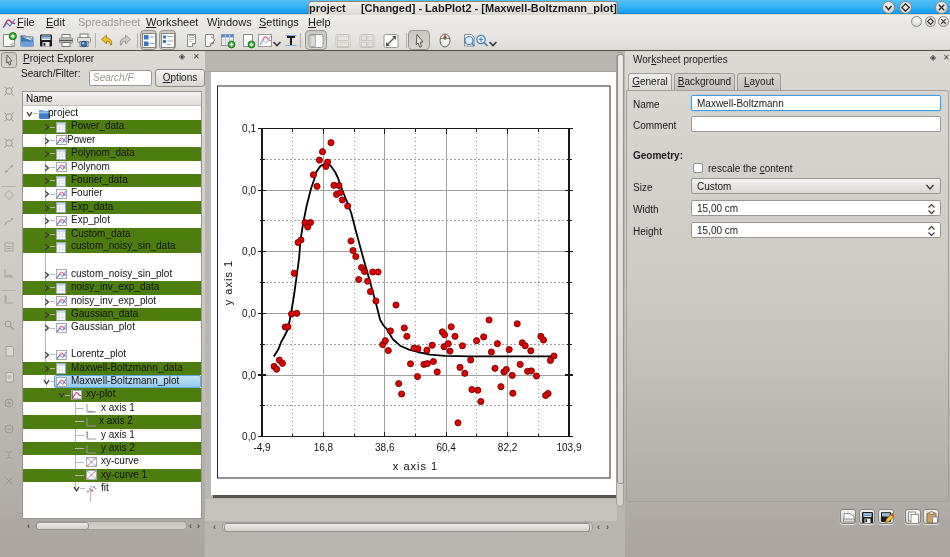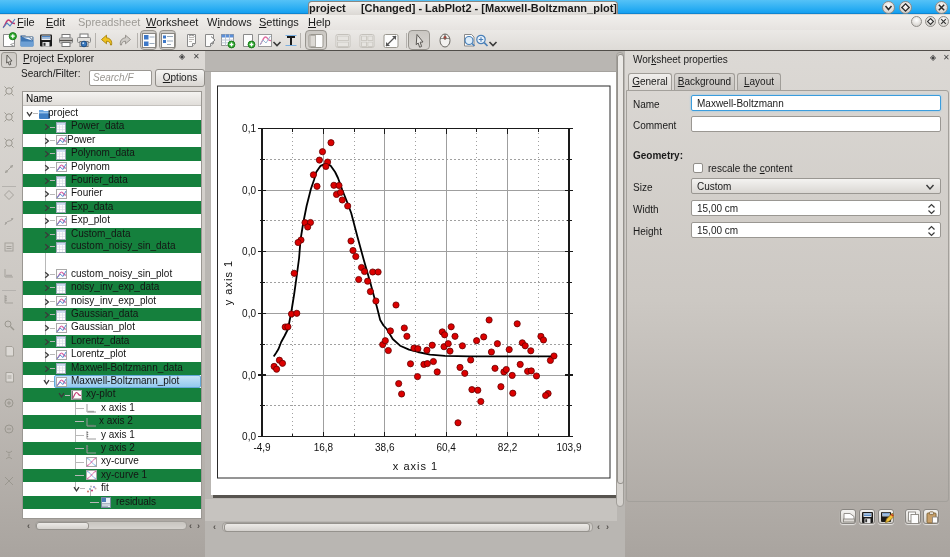--- a/index.html
+++ b/index.html
@@ -21,21 +21,21 @@
 #lstrip{left:0;top:51px;width:19px;height:506px}
 
 #pedock{left:19px;top:51px;width:186px;height:482px}
 .docktitle{font-size:10px;color:#1a1a1a}
 #pesearch{position:absolute;left:2px;top:17px;width:182px;height:22px;font-size:10px;color:#1a1a1a}
 #pesearchbox{position:absolute;left:68px;top:2px;width:63px;height:16px;background:#fff;border:1px solid #9a9792;border-radius:2px;color:#9a9792;font-style:italic;font-size:10px;padding:1px 3px}
 #peoptions{position:absolute;left:134px;top:1px;width:50px;height:18px;background:linear-gradient(#f6f5f3,#d9d6d2);border:1px solid #918e89;border-radius:3px;font-size:10px;text-align:center;line-height:16px}
 #petree{position:absolute;left:3px;top:40px;width:180px;height:428px;background:#fff;border:1px solid #9a9792}
 #pehdr{position:absolute;left:0;top:0;width:178px;height:14px;background:linear-gradient(#f4f3f1,#e1deda);border-bottom:1px solid #c5c2be;font-size:10px;padding-left:3px;line-height:14px}
 .trow{position:absolute;left:0;width:178px;height:13.4px;font-size:10px;line-height:12.6px;white-space:nowrap;color:#141414}
-.talt{background:#15803d}
+.talt{background:#4d7c0f}
 .tsel{background:linear-gradient(#c4e2f6,#93c9ee);border:1px solid #62a8d8;border-radius:2px}
 .ticon{position:absolute;top:1.5px}
 .tlabel{position:absolute;top:0}
 #pescroll{position:absolute;left:3px;top:470px;width:180px;height:10px}
 
 #mdi{left:205px;top:51px;width:420px;height:506px;background:#b9b6b2}
 #mdiband{position:absolute;left:0;top:1px;width:412px;height:20px;background:#b9b6b2;border-bottom:1px solid #a5a29e}
 #page{position:absolute;left:6px;top:21px;width:411px;height:423px;background:#fff}
 #pageshadow{position:absolute;left:8px;top:444px;width:411px;height:3px;background:#57544f}
 .scrollgroove{background:linear-gradient(#c8c5c0,#d6d3cf);border:1px solid #a19e99;border-radius:4px}
@@ -511,32 +511,20 @@
               <path d="M1.2 1.2 L4.4 4 L1.2 6.8" fill="none" stroke="#3a3a3a" stroke-width="1.3"></path>
             </svg>
             <div style="position:absolute;left:27px;top:6.2px;width:5px;height:1px;background:#b8b8b8"></div>
             <span class="ticon" style="left:33px"><svg width="10" height="11" viewBox="0 0 10 11">
                 <rect x="0.5" y="0.5" width="9" height="10" fill="#fdfdfd" stroke="#9aa7b5"></rect>
                 <rect x="1" y="1" width="8" height="2" fill="#c9daf0"></rect>
                 <path d="M3.5 1v9M6.5 1v9M1 5h8M1 7.5h8" stroke="#d6dde6" stroke-width="0.7" fill="none"></path>
               </svg></span>
             <span class="tlabel" style="left:48px">Gaussian_data</span>
           </div>
-<div class="trow talt" style="top:227.8px">
-            <svg style="position:absolute;left:21px;top:3px" width="6" height="8" viewBox="0 0 6 8">
-              <path d="M1.2 1.2 L4.4 4 L1.2 6.8" fill="none" stroke="#3a3a3a" stroke-width="1.3"></path>
-            </svg>
-            <div style="position:absolute;left:27px;top:6.2px;width:5px;height:1px;background:#b8b8b8"></div>
-            <span class="ticon" style="left:33px"><svg width="10" height="11" viewBox="0 0 10 11">
-                <rect x="0.5" y="0.5" width="9" height="10" fill="#fdfdfd" stroke="#9aa7b5"></rect>
-                <rect x="1" y="1" width="8" height="2" fill="#c9daf0"></rect>
-                <path d="M3.5 1v9M6.5 1v9M1 5h8M1 7.5h8" stroke="#d6dde6" stroke-width="0.7" fill="none"></path>
-              </svg></span>
-            <span class="tlabel" style="left:48px">Lorentz_data</span>
-          </div>
 <div class="trow" style="top:241.2px">
             <svg style="position:absolute;left:21px;top:3px" width="6" height="8" viewBox="0 0 6 8">
               <path d="M1.2 1.2 L4.4 4 L1.2 6.8" fill="none" stroke="#3a3a3a" stroke-width="1.3"></path>
             </svg>
             <div style="position:absolute;left:27px;top:6.2px;width:5px;height:1px;background:#b8b8b8"></div>
             <span class="ticon" style="left:33px"><svg width="11" height="10" viewBox="0 0 11 10">
                 <rect x="0.5" y="0.5" width="10" height="9" fill="#fdfdfd" stroke="#a8a8a8"></rect>
                 <path d="M1 8 C3 8 3.5 3 5.5 3 C7.5 3 7 6.5 10 6" fill="none" stroke="#d85a9e" stroke-width="1.2"></path>
                 <path d="M1 9 L4 5 L7 7.5 L10 2" fill="none" stroke="#5b8fd0" stroke-width="1"></path>
               </svg></span>
@@ -636,29 +624,20 @@
             <div style="position:absolute;left:57px;top:6.2px;width:5px;height:1px;background:#b8b8b8"></div>
             <span class="ticon" style="left:63px"><svg width="11" height="10" viewBox="0 0 11 10">
                 <circle cx="2" cy="7.5" r="1" fill="#c76"></circle>
                 <circle cx="4" cy="5" r="1" fill="#7ab"></circle>
                 <circle cx="6" cy="6.5" r="1" fill="#c2356e"></circle>
                 <circle cx="8" cy="3" r="1" fill="#88c"></circle>
                 <circle cx="9.5" cy="4.5" r="1" fill="#caa"></circle>
                 <circle cx="5" cy="2.5" r="1" fill="#bbb"></circle>
               </svg></span>
             <span class="tlabel" style="left:78px">fit</span>
-          </div>
-<div class="trow talt" style="top:388.6px">
-            <div style="position:absolute;left:67px;top:6.2px;width:9px;height:1px;background:#b8b8b8"></div>
-            <span class="ticon" style="left:78px"><svg width="10" height="11" viewBox="0 0 10 11">
-                <rect x="0.5" y="0.5" width="9" height="10" fill="#e8eef5" stroke="#7a8aa0"></rect>
-                <rect x="1" y="1" width="4" height="4" fill="#4a7ab5"></rect>
-                <path d="M1 6.5h8M1 8h8M1 9.5h6" stroke="#9aa7b5" stroke-width="0.8"></path>
-              </svg></span>
-            <span class="tlabel" style="left:93px">residuals</span>
           </div>
         </div>
   </div>
   <div id="pescroll">
     <span class="sarrow" style="left:5px;top:0">‹</span>
     <div class="scrollgroove" style="position:absolute;left:13px;top:0;width:152px;height:9px"></div>
     <div class="scrollthumb" style="position:absolute;left:14px;top:0.5px;width:53px;height:8px"></div>
     <span class="sarrow" style="left:167px;top:0">‹</span>
     <span class="sarrow" style="left:175px;top:0">›</span>
   </div>

